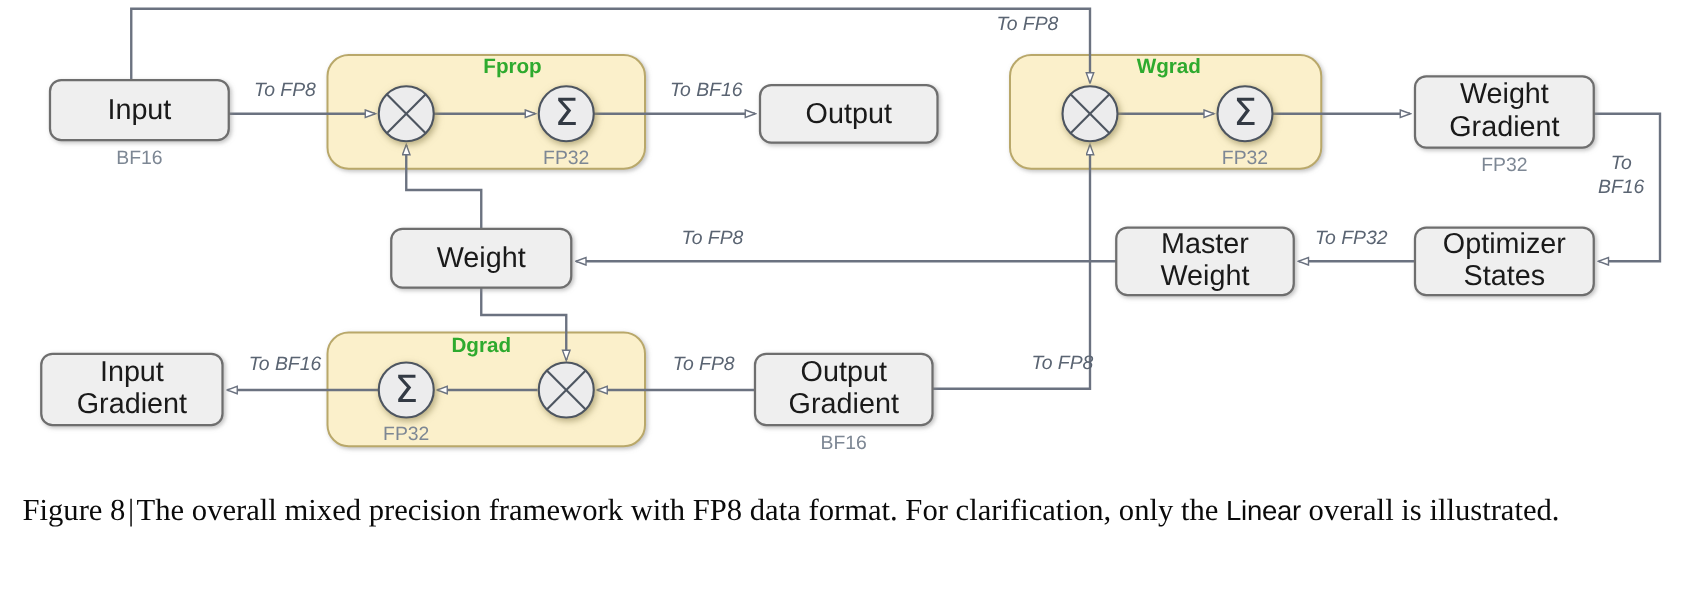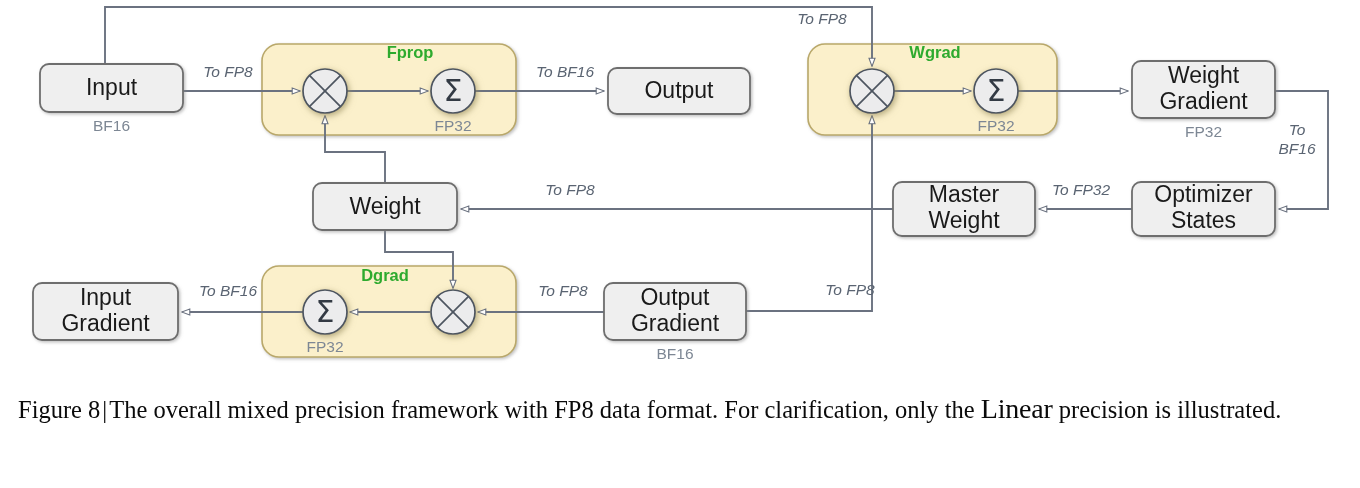--- a/index.html
+++ b/index.html
@@ -1,21 +1,21 @@
 <!DOCTYPE html>
 <html><head>
 <meta charset="utf-8">
 <style>
   html,body{margin:0;padding:0;background:#ffffff;}
   body{width:1360px;height:488px;font-family:"Liberation Sans",sans-serif;overflow:hidden;}
   #root{position:relative;width:1360px;height:488px;background:#fff;}
   #diagram{position:absolute;left:0;top:0;width:1360px;height:382px;}
   .cap{position:absolute;left:18px;top:392px;width:1326px;
        font-family:"Liberation Serif",serif;font-size:24.5px;line-height:33px;color:#0a0a0a;}
-  .cap .mono{font-family:Liberation Serif, serif;font-size:28px;letter-spacing:-0.2px;}
+  .cap .mono{font-family:Liberation Sans, sans-serif;font-size:22px;letter-spacing:-0.2px;}
   .cap .bar{padding:0 2px;}
   svg text{font-family:"Liberation Sans",sans-serif;}
   .n-label{font-size:23px;fill:#1a1a1a;text-anchor:middle;dominant-baseline:middle;}
   .n-sub{font-size:15.5px;fill:#7d8794;text-anchor:middle;dominant-baseline:middle;}
   .e-label{font-size:15.5px;fill:#5a6472;font-style:italic;text-anchor:middle;dominant-baseline:middle;}
   .g-label{font-size:16.5px;font-weight:bold;fill:#2eaa2e;text-anchor:middle;dominant-baseline:middle;}
   .op-sigma{font-size:30px;fill:#333a44;text-anchor:middle;dominant-baseline:middle;font-family:"DejaVu Sans",sans-serif;}
 </style>
 </head>
 <body>
@@ -150,16 +150,16 @@
         <text x="570" y="191" class="e-label">To FP8</text>
         <text x="228" y="292" class="e-label">To BF16</text>
         <text x="563" y="292" class="e-label">To FP8</text>
         <text x="850" y="291" class="e-label">To FP8</text>
       </g>
   </svg>
 
   <div class="cap">
     <span>Figure 8</span><span class="bar">|</span><span>The overall mixed precision framework with FP8 data format. For clarification, only the</span>
     <span class="mono">Linear</span>
-    <span>precision is illustrated.</span>
+    <span>overall is illustrated.</span>
   </div>
 
 </div>
 
 </body></html>

